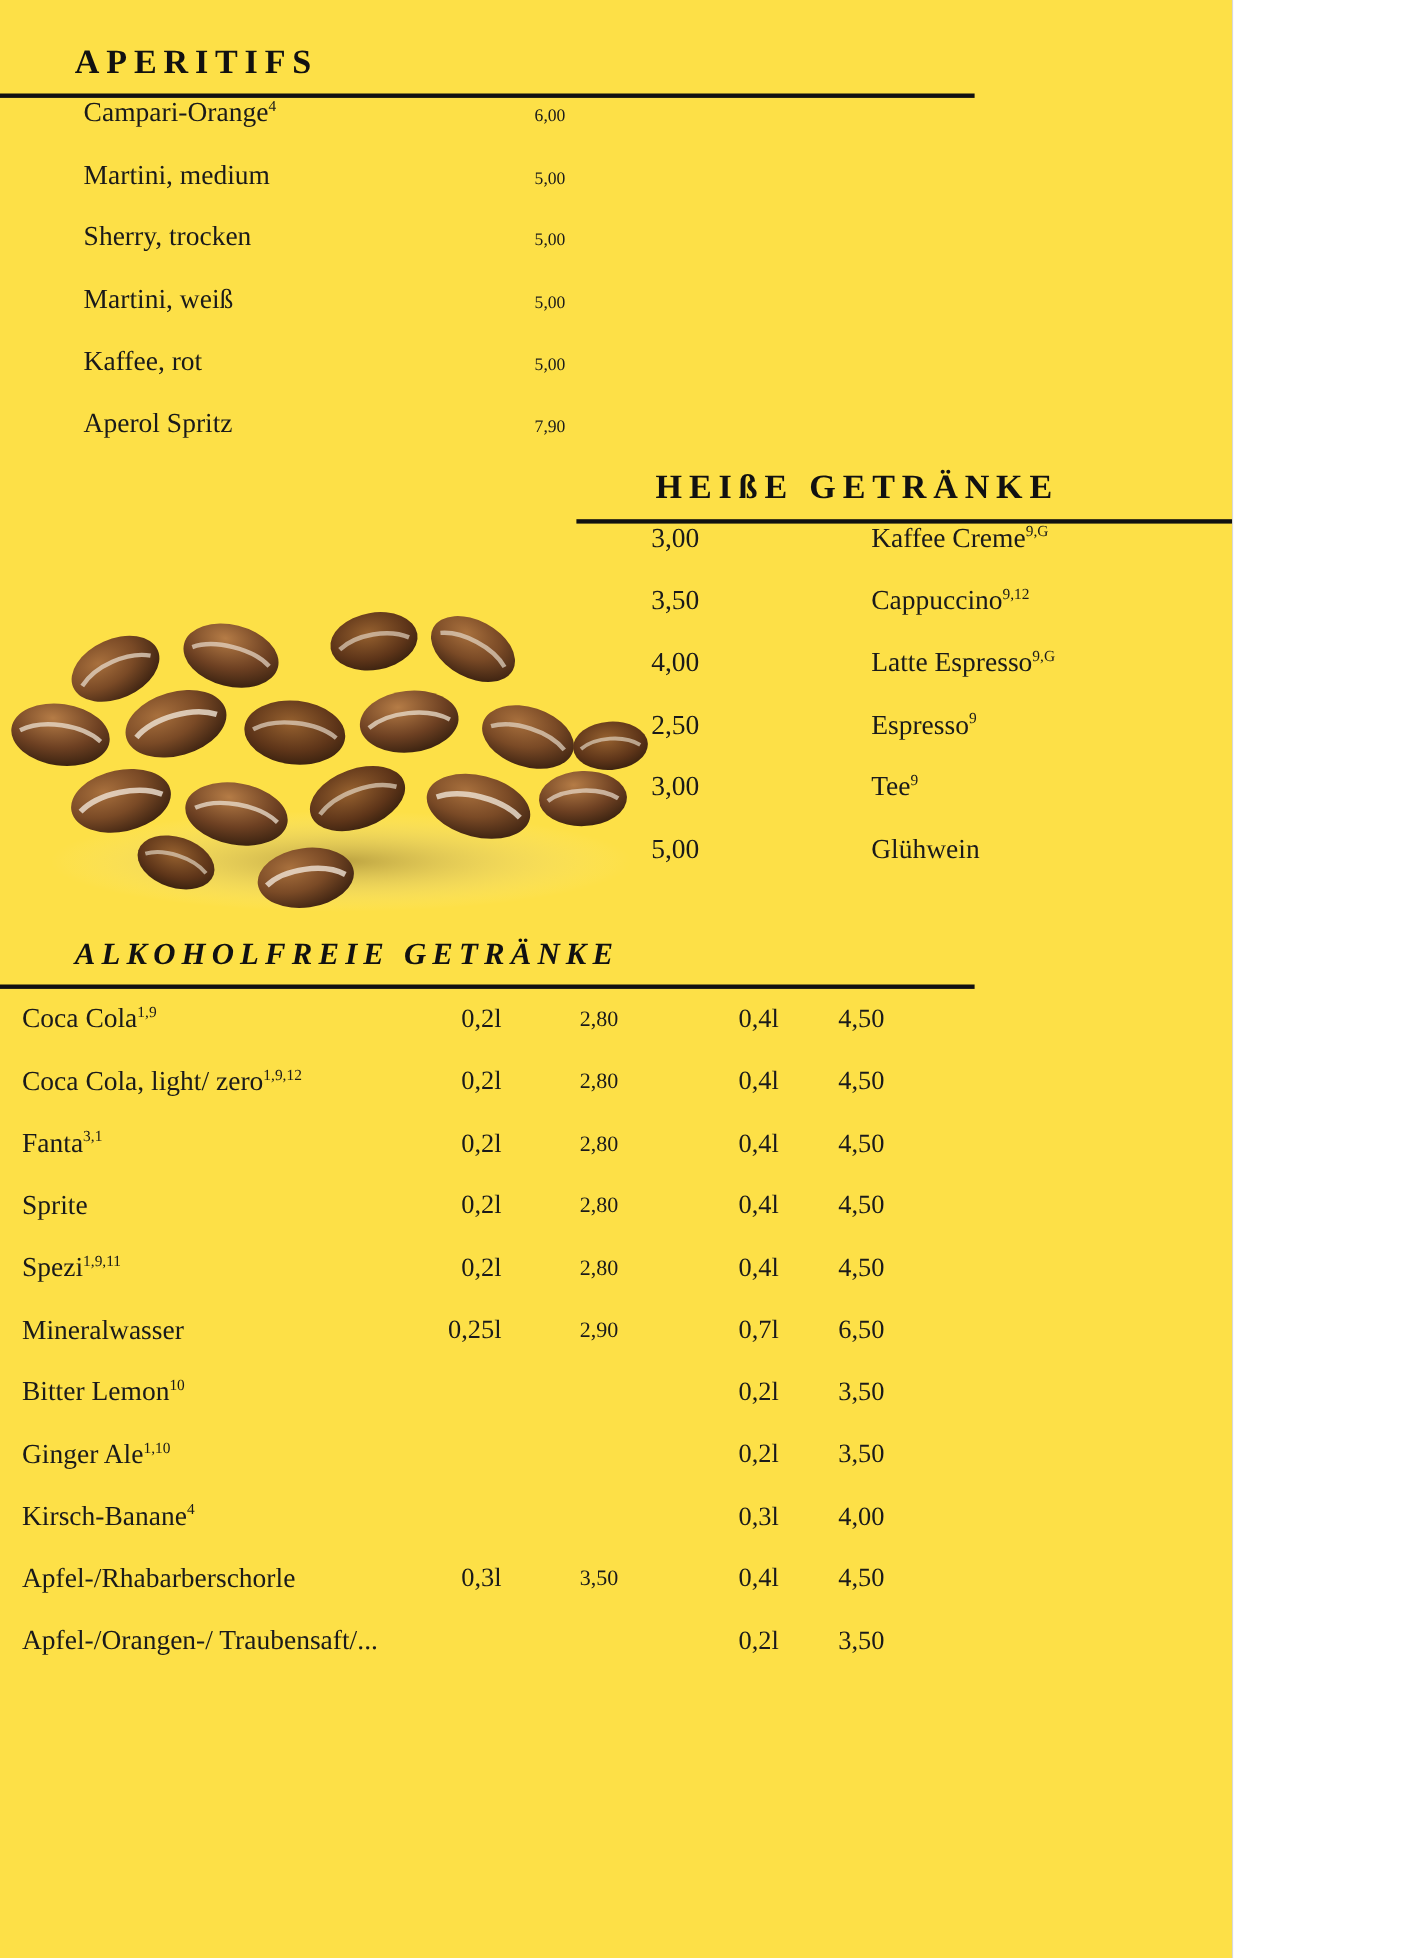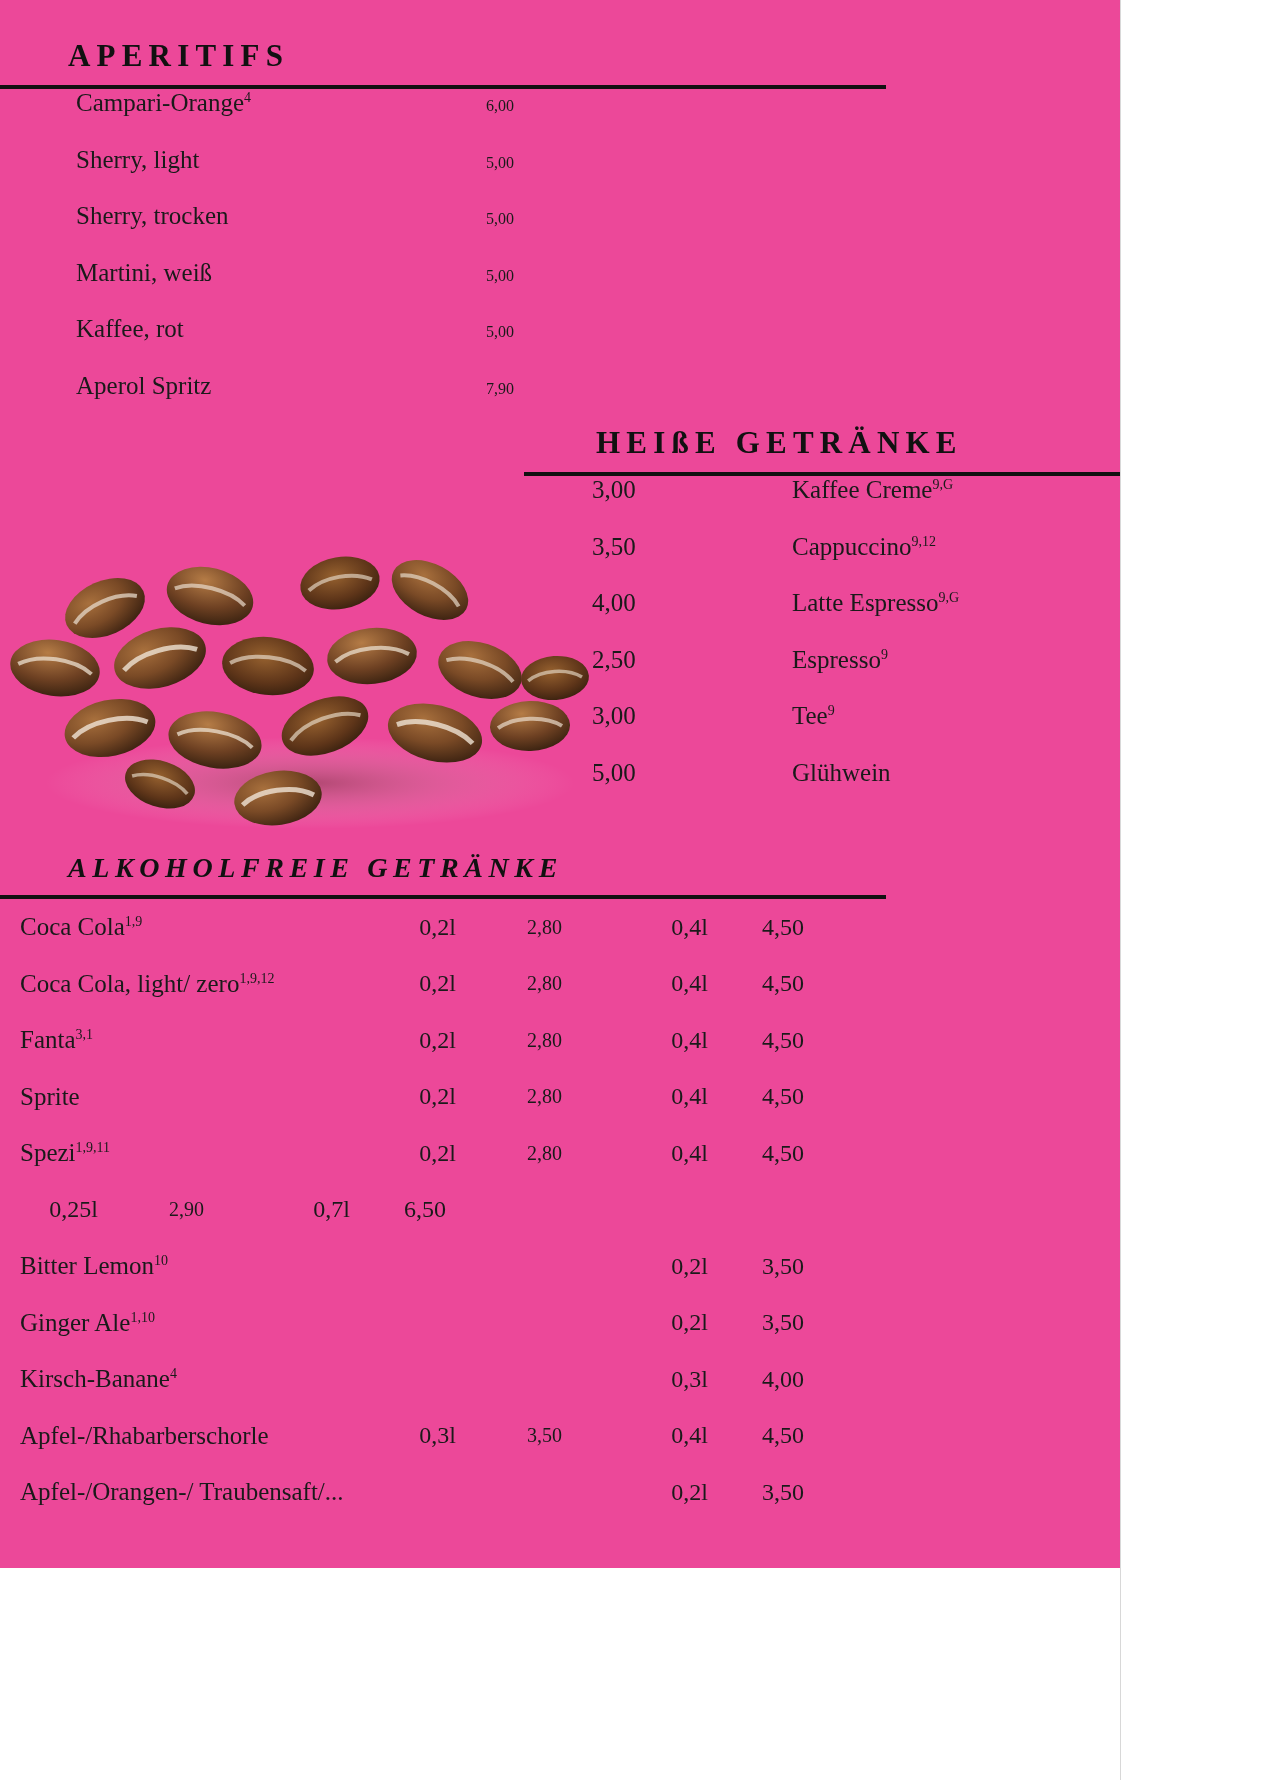--- a/index.html
+++ b/index.html
@@ -10,22 +10,22 @@
     background: #ffffff;
     font-family: "Liberation Serif", serif;
     color: #1a1a1a;
     position: relative;
     overflow: hidden;
   }
   .page {
     position: absolute;
     left: 0; top: 0;
     width: 1120px;
-    height: 1568px;
-    background: #ec4899;
+    height: 1780px;
+    background: #fde047;
   }
   .page-edge {
     position: absolute;
     left: 1120px; top: 0;
     width: 154px; height: 1780px;
     background: #ffffff;
     border-left: 1px solid #d8d8d8;
   }
 
   
@@ -113,21 +113,21 @@
 
   <section id="aperitifs">
     <div class="sec-head">APERITIFS</div>
     <div class="rule"></div>
     <div>
       <div class="ap-row">
         <div class="ap-name"><span>Campari-Orange</span><span class="sup">4</span></div>
         <div class="ap-price">6,00</div>
       </div>
       <div class="ap-row">
-        <div class="ap-name"><span>Sherry, light</span><span class="sup"></span></div>
+        <div class="ap-name"><span>Martini, medium</span><span class="sup"></span></div>
         <div class="ap-price">5,00</div>
       </div>
       <div class="ap-row">
         <div class="ap-name"><span>Sherry, trocken</span><span class="sup"></span></div>
         <div class="ap-price">5,00</div>
       </div>
       <div class="ap-row">
         <div class="ap-name"><span>Martini, weiß</span><span class="sup"></span></div>
         <div class="ap-price">5,00</div>
       </div>
@@ -315,20 +315,21 @@
 
       <div class="sd-row">
         <div class="sd-name"><span>Spezi</span><span class="sup">1,9,11</span></div>
         <div class="sd-s1">0,2l</div>
         <div class="sd-p1">2,80</div>
         <div class="sd-s2">0,4l</div>
         <div class="sd-p2">4,50</div>
       </div>
 
       <div class="sd-row">
+        <div class="sd-name"><span>Mineralwasser</span><span class="sup"></span></div>
         <div class="sd-s1">0,25l</div>
         <div class="sd-p1">2,90</div>
         <div class="sd-s2">0,7l</div>
         <div class="sd-p2">6,50</div>
       </div>
 
       <div class="sd-row">
         <div class="sd-name"><span>Bitter Lemon</span><span class="sup">10</span></div>
         <div class="sd-s1"></div>
         <div class="sd-p1"></div>

